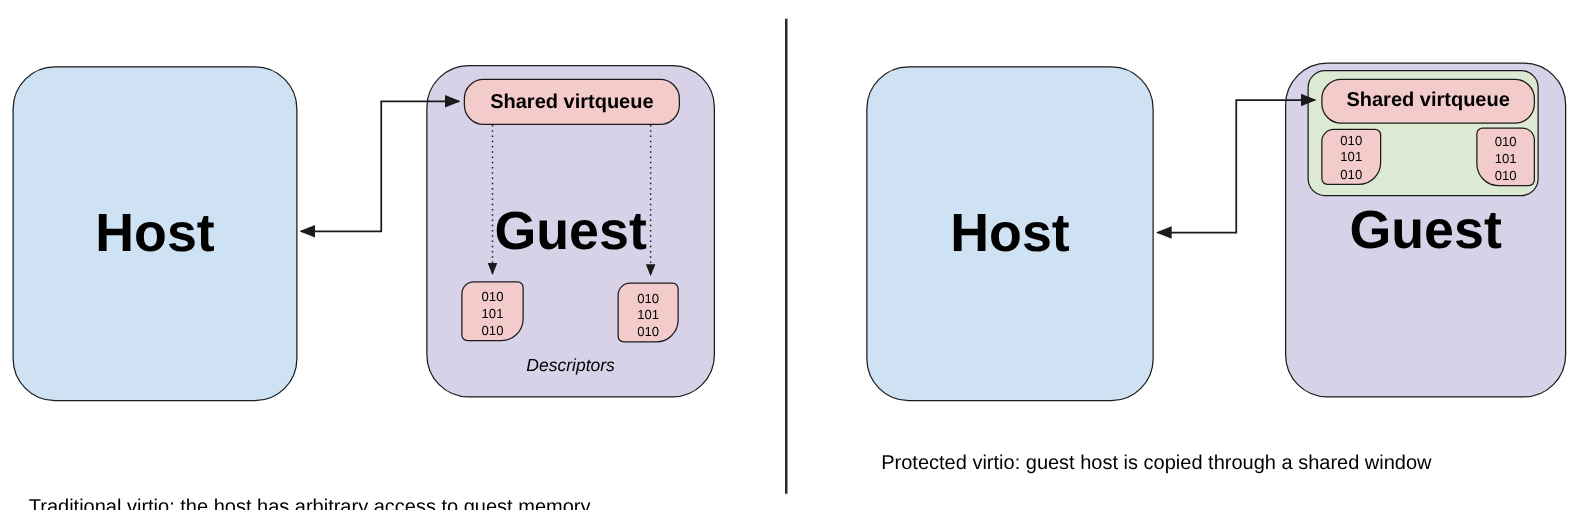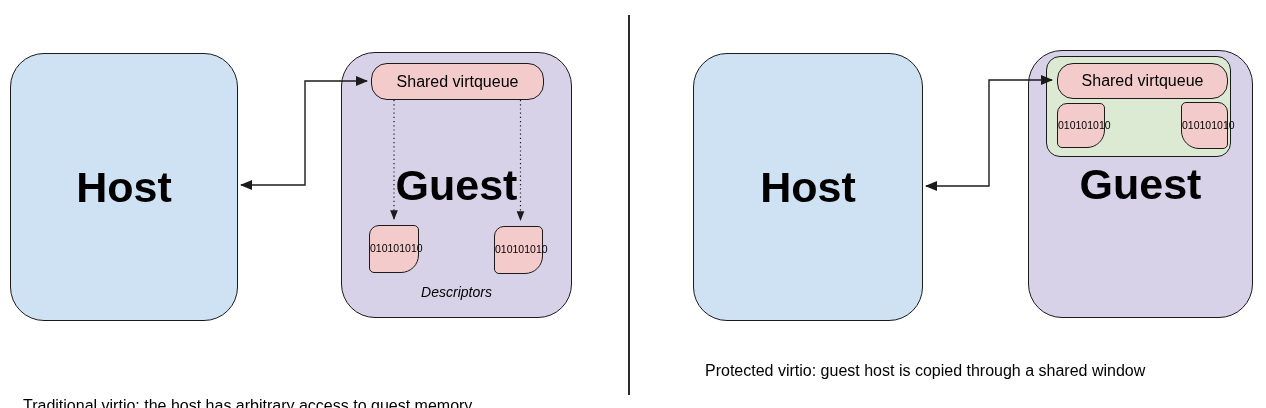--- a/index.html
+++ b/index.html
@@ -19,26 +19,26 @@
     display:flex;align-items:center;justify-content:center;box-sizing:border-box;
   }
   .hostbox{background:var(--host-fill);}
   .guestbox{background:var(--guest-fill);}
   .biglabel{
     font-size:43px;font-weight:bold;letter-spacing:0px;z-index:10;position:relative;
   }
   .queuebox{
     position:absolute;background:var(--queue-fill);border:1.4px solid var(--stroke);
     border-radius:16px;display:flex;align-items:center;justify-content:center;
-    box-sizing:border-box;font-size:16px;z-index:6;
+    box-sizing:border-box;font-size:16px;z-index:6;font-weight:bold;
   }
   .descbox{
     position:absolute;background:var(--queue-fill);border:1.3px solid var(--stroke);
-    box-sizing:border-box;display:flex;align-items:center;
-    justify-content:flex-start;font-size:10.5px;line-height:13.5px;z-index:6;
+    box-sizing:border-box;display:flex;flex-direction:column;align-items:center;
+    justify-content:flex-end;font-size:10.5px;line-height:13.5px;z-index:6;
   }
   .descbox.shape-a{border-radius:10px 5px 18px 5px;}
   .descbox.shape-b{border-radius:5px 10px 5px 18px;}
   .greenwin{
     position:absolute;background:var(--window-fill);border:1.4px solid var(--stroke);
     border-radius:14px;box-sizing:border-box;z-index:4;
   }
   .descriptors-label{
     position:absolute;left:0;right:0;text-align:center;
     font-style:italic;font-size:14px;z-index:10;

